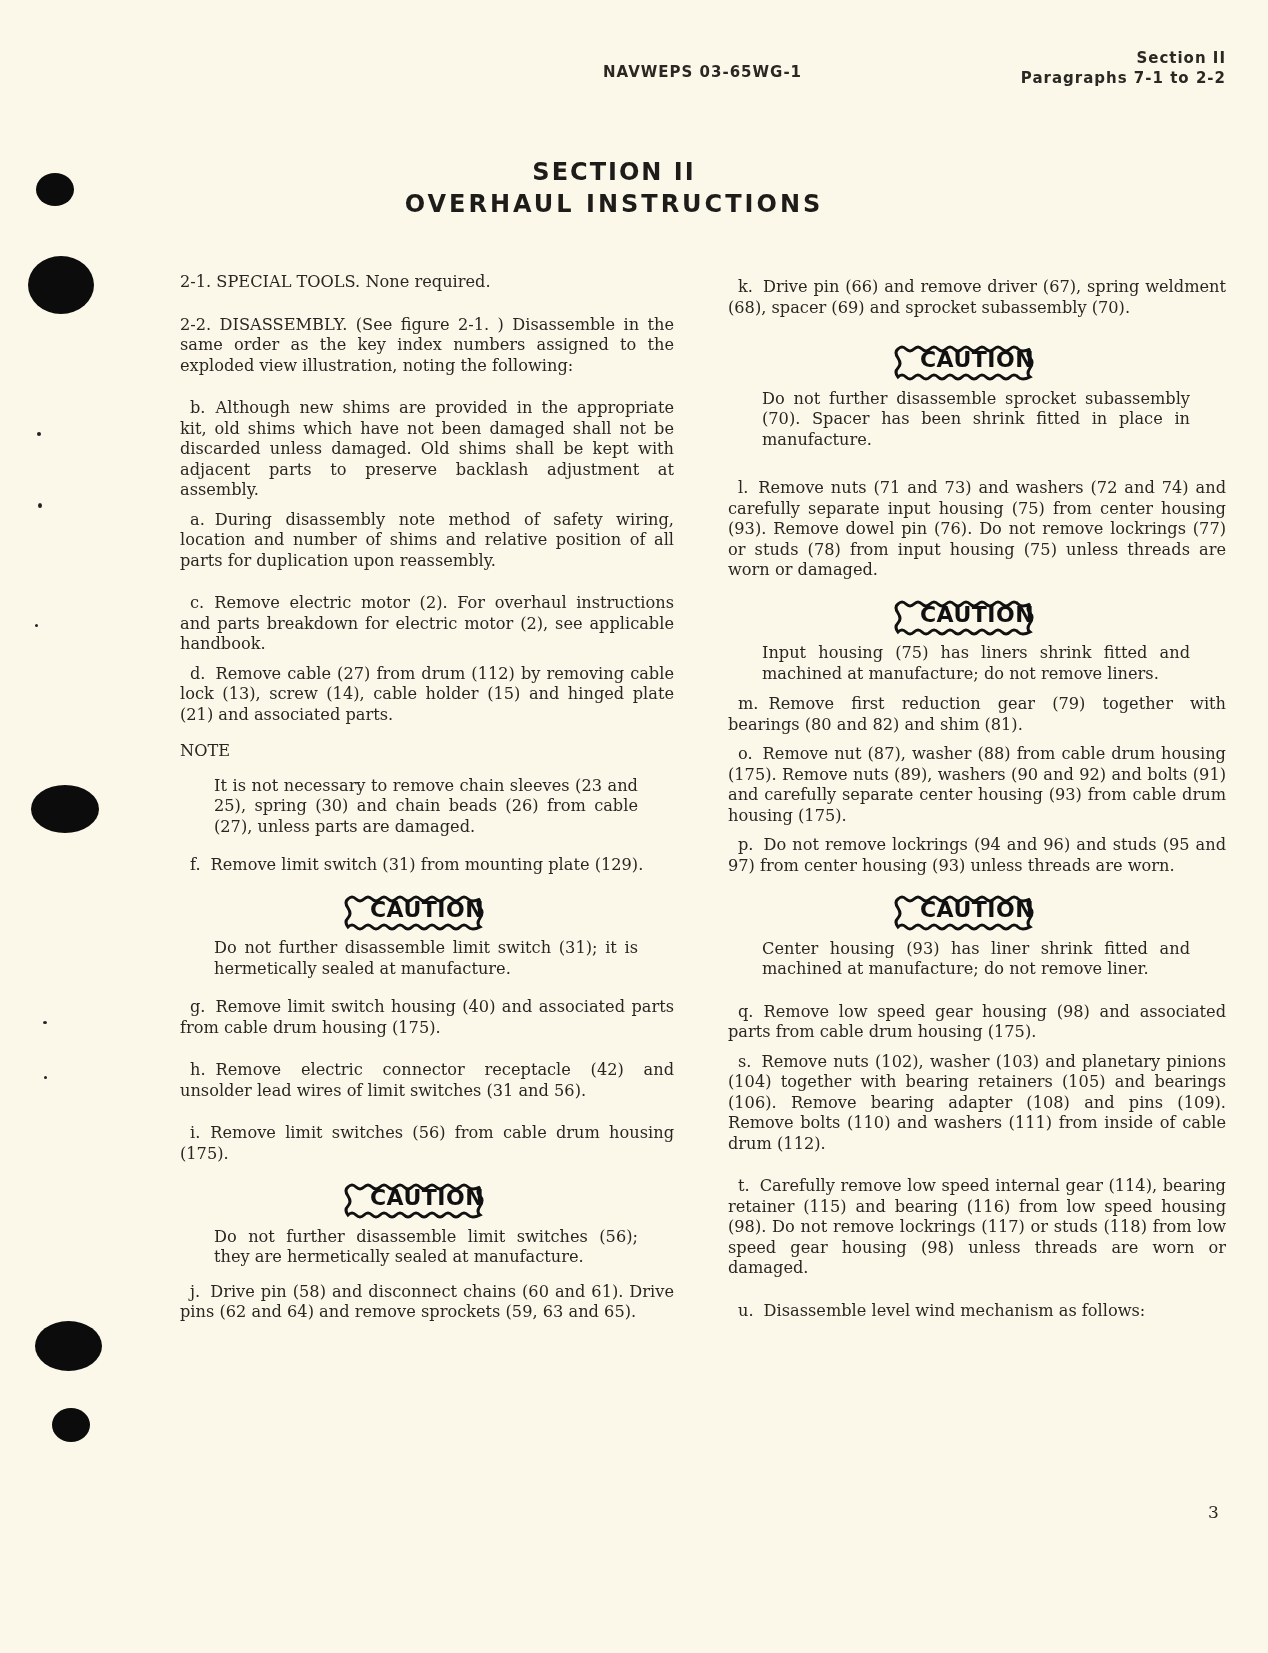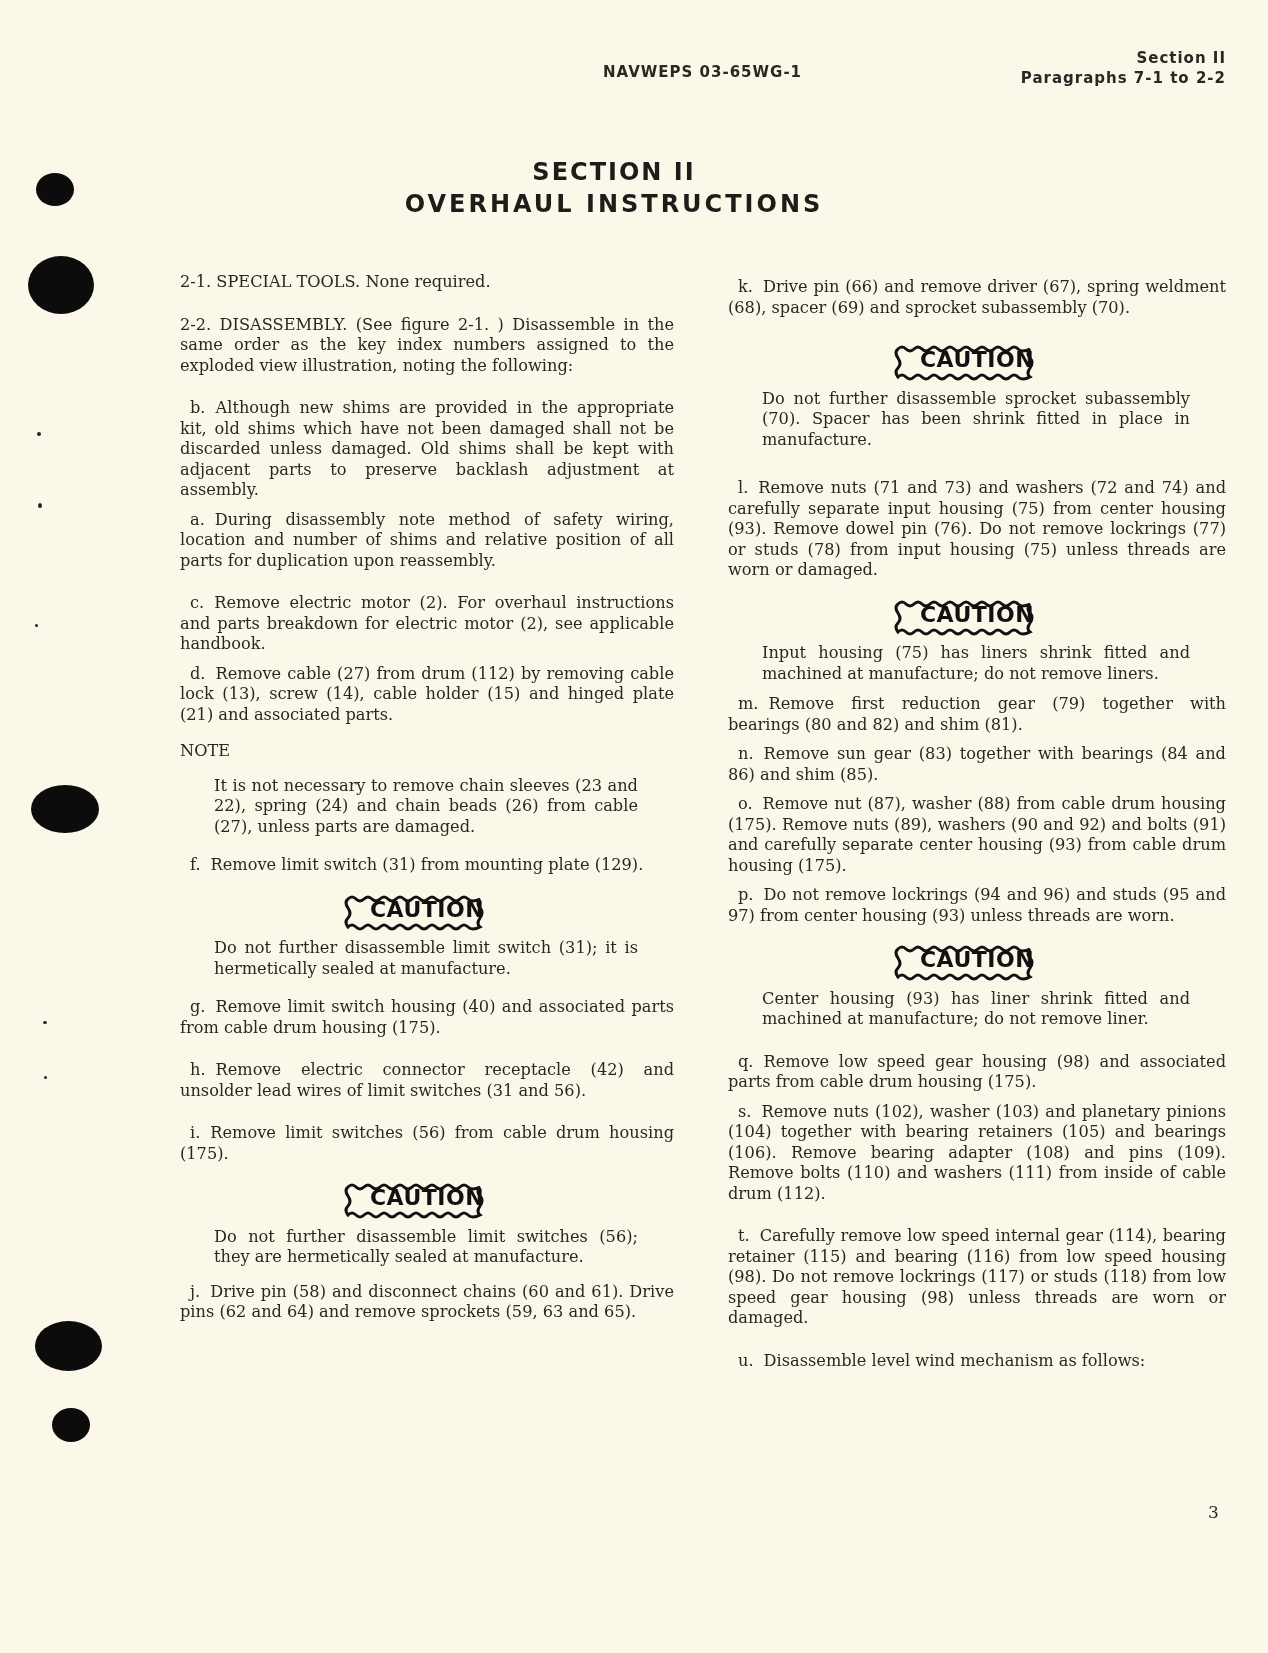--- a/index.html
+++ b/index.html
@@ -60,21 +60,21 @@
 <div id="title2" class="title">OVERHAUL INSTRUCTIONS</div>
 
 <div id="col-left" class="col">
   <p class="p gap">2-1.  SPECIAL TOOLS.  None required.</p>
   <p class="p gap">2-2.  DISASSEMBLY. (See figure 2-1. )  Disassemble in the same order as the key index numbers assigned to the exploded view illustration, noting the following:</p>
   <p class="p"><span class="lbl">b.</span><span>Although new shims are provided in the appropriate kit, old shims which have not been damaged shall not be discarded unless damaged.  Old shims shall be kept with adjacent parts to preserve backlash adjustment at assembly.</span></p>
   <p class="p gap"><span class="lbl">a.</span><span>During disassembly note method of safety wiring, location and number of shims and relative position of all parts for duplication upon reassembly.</span></p>
   <p class="p"><span class="lbl">c.</span><span>Remove electric motor (2).  For overhaul instructions and parts breakdown for electric motor (2), see applicable handbook.</span></p>
   <p class="p"><span class="lbl">d.</span><span>Remove cable (27) from drum (112) by removing cable lock (13), screw (14), cable holder (15) and hinged plate (21) and associated parts.</span></p>
   <div class="note-head">NOTE</div>
-  <p class="indent" style="margin-bottom:18px;">It is not necessary to remove chain sleeves (23 and 22), spring (24) and chain beads (26) from cable (27), unless parts are damaged.</p>
+  <p class="indent" style="margin-bottom:18px;">It is not necessary to remove chain sleeves (23 and 25), spring (30) and chain beads (26) from cable (27), unless parts are damaged.</p>
   <p class="p"><span class="lbl">f.</span><span>Remove limit switch (31) from mounting plate (129).</span></p>
   <div class="caution-wrap">
       <div class="caution"><svg width="140" height="38">
           <path d="M4 5 Q8 1 12 5 T20 5 T28 5 T36 5 T44 5 T52 5 T60 5 T68 5 T76 5 T84 5 T92 5 T100 5 T108 5 T116 5 T124 5 T136 5 Q132 10 136 14 T136 24 T136 33 Q128 37 124 33 T116 33 T108 33 T100 33 T92 33 T84 33 T76 33 T68 33 T60 33 T52 33 T44 33 T36 33 T28 33 T20 33 T12 33 T4 33 Q0 28 4 24 T4 14 T4 5 Z" fill="none" stroke="#111" stroke-width="3"></path>
         </svg><span>CAUTION</span></div>
     </div>
   <p class="indent" style="margin-bottom:18px;">Do not further disassemble limit switch (31); it is hermetically sealed at manufacture.</p>
   <p class="p gap"><span class="lbl">g.</span><span>Remove limit switch housing (40) and associated parts from cable drum housing (175).</span></p>
   <p class="p gap"><span class="lbl">h.</span><span>Remove electric connector receptacle (42) and unsolder lead wires of limit switches (31 and 56).</span></p>
   <p class="p"><span class="lbl">i.</span><span>Remove limit switches (56) from cable drum housing (175).</span></p>
@@ -96,21 +96,20 @@
     </div>
   <p class="indent" style="margin-bottom:28px;">Do not further disassemble sprocket subassembly (70).  Spacer has been shrink fitted in place in manufacture.</p>
   <p class="p"><span class="lbl">l.</span><span>Remove nuts (71 and 73) and washers (72 and 74) and carefully separate input housing (75) from center housing (93).  Remove dowel pin (76).  Do not remove lockrings (77) or studs (78) from input housing (75) unless threads are worn or damaged.</span></p>
   <div class="caution-wrap">
       <div class="caution"><svg width="140" height="38">
           <path d="M4 5 Q8 1 12 5 T20 5 T28 5 T36 5 T44 5 T52 5 T60 5 T68 5 T76 5 T84 5 T92 5 T100 5 T108 5 T116 5 T124 5 T136 5 Q132 10 136 14 T136 24 T136 33 Q128 37 124 33 T116 33 T108 33 T100 33 T92 33 T84 33 T76 33 T68 33 T60 33 T52 33 T44 33 T36 33 T28 33 T20 33 T12 33 T4 33 Q0 28 4 24 T4 14 T4 5 Z" fill="none" stroke="#111" stroke-width="3"></path>
         </svg><span>CAUTION</span></div>
     </div>
   <p class="indent" style="margin-bottom:10px;">Input housing (75) has liners shrink fitted and machined at manufacture; do not remove liners.</p>
   <p class="p"><span class="lbl">m.</span><span>Remove first reduction gear (79) together with bearings (80 and 82) and shim (81).</span></p>
-  <p class="p"><span class="lbl">n.</span><span>Remove sun gear (83) together with bearings (84 and 86) and shim (85).</span></p>
   <p class="p"><span class="lbl">o.</span><span>Remove nut (87), washer (88) from cable drum housing (175).  Remove nuts (89), washers (90 and 92) and bolts (91) and carefully separate center housing (93) from cable drum housing (175).</span></p>
   <p class="p"><span class="lbl">p.</span><span>Do not remove lockrings (94 and 96) and studs (95 and 97) from center housing (93) unless threads are worn.</span></p>
   <div class="caution-wrap">
       <div class="caution"><svg width="140" height="38">
           <path d="M4 5 Q8 1 12 5 T20 5 T28 5 T36 5 T44 5 T52 5 T60 5 T68 5 T76 5 T84 5 T92 5 T100 5 T108 5 T116 5 T124 5 T136 5 Q132 10 136 14 T136 24 T136 33 Q128 37 124 33 T116 33 T108 33 T100 33 T92 33 T84 33 T76 33 T68 33 T60 33 T52 33 T44 33 T36 33 T28 33 T20 33 T12 33 T4 33 Q0 28 4 24 T4 14 T4 5 Z" fill="none" stroke="#111" stroke-width="3"></path>
         </svg><span>CAUTION</span></div>
     </div>
   <p class="indent" style="margin-bottom:22px;">Center housing (93) has liner shrink fitted and machined at manufacture; do not remove liner.</p>
   <p class="p"><span class="lbl">q.</span><span>Remove low speed gear housing (98) and associated parts from cable drum housing (175).</span></p>
   <p class="p gap"><span class="lbl">s.</span><span>Remove nuts (102), washer (103) and planetary pinions (104) together with bearing retainers (105) and bearings (106).  Remove bearing adapter (108) and pins (109).  Remove bolts (110) and washers (111) from inside of cable drum (112).</span></p>

